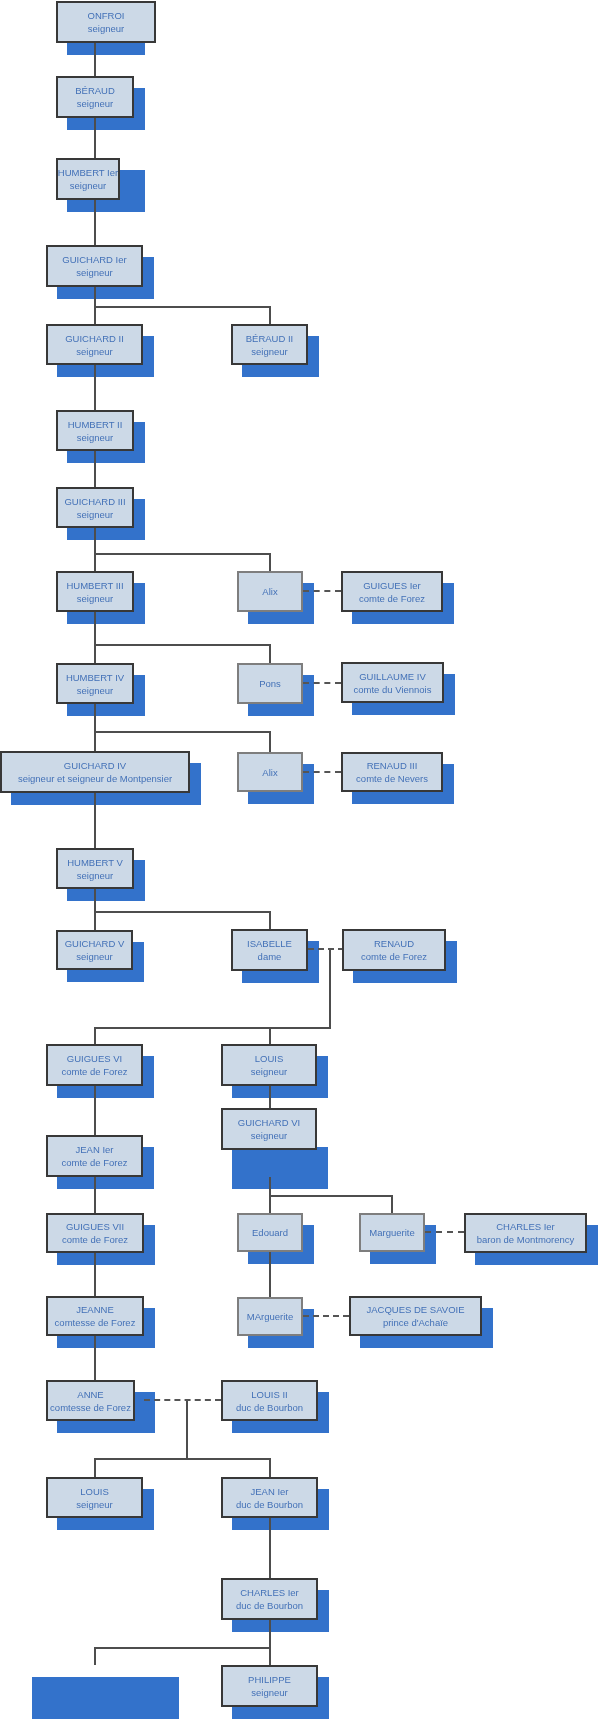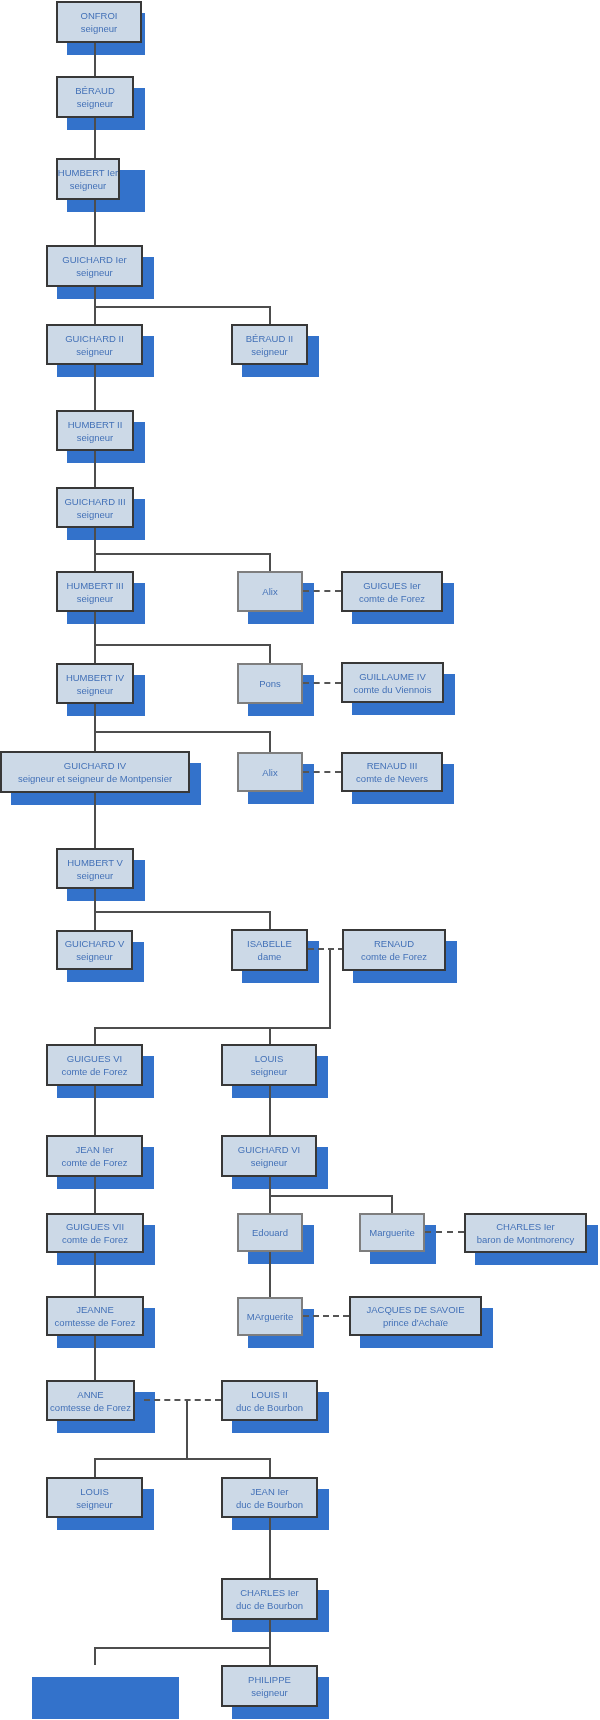--- a/index.html
+++ b/index.html
@@ -102,21 +102,21 @@
   <div class="lv" style="left:94px;top:1458px;height:19px"></div>
   <div class="lv" style="left:269px;top:1458px;height:19px"></div>
   <div class="lv" style="left:269px;top:1518px;height:60px"></div>
   <div class="lv" style="left:269px;top:1620px;height:46px"></div>
   <div class="lh" style="left:94px;top:1647px;width:177px"></div>
   <div class="lv" style="left:94px;top:1647px;height:18px"></div>
   <div class="ld" style="left:303px;top:590px;width:38px"></div>
   <div class="ld" style="left:303px;top:682px;width:38px"></div>
   <div class="ld" style="left:303px;top:771px;width:38px"></div>
 
-  <div class="node" style="left:56px;top:1px;width:86px;height:42px">
+  <div class="node" style="left:56px;top:1px;width:100px;height:42px">
     <span class="nm">ONFROI</span>
     <span class="ti">seigneur</span>
   </div>
   <div class="node" style="left:56px;top:76px;width:78px;height:42px">
     <span class="nm">BÉRAUD</span>
     <span class="ti">seigneur</span>
   </div>
   <div class="node" style="left:56px;top:158px;width:64px;height:42px">
     <span class="nm">HUMBERT Ier</span>
     <span class="ti">seigneur</span>
@@ -195,21 +195,21 @@
     <span class="ti">comte de Forez</span>
   </div>
   <div class="node" style="left:221px;top:1044px;width:96px;height:42px">
     <span class="nm">LOUIS</span>
     <span class="ti">seigneur</span>
   </div>
   <div class="node" style="left:46px;top:1135px;width:97px;height:42px">
     <span class="nm">JEAN Ier</span>
     <span class="ti">comte de Forez</span>
   </div>
-  <div class="node" style="left:221px;top:1135px;width:96px;height:42px">
+  <div class="node" style="left:221px;top:1108px;width:96px;height:42px">
     <span class="nm">GUICHARD VI</span>
     <span class="ti">seigneur</span>
   </div>
   <div class="node" style="left:46px;top:1213px;width:98px;height:40px">
     <span class="nm">GUIGUES VII</span>
     <span class="ti">comte de Forez</span>
   </div>
   <div class="node light" style="left:237px;top:1213px;width:66px;height:39px">
     <span class="nm">Edouard</span>
   </div>

